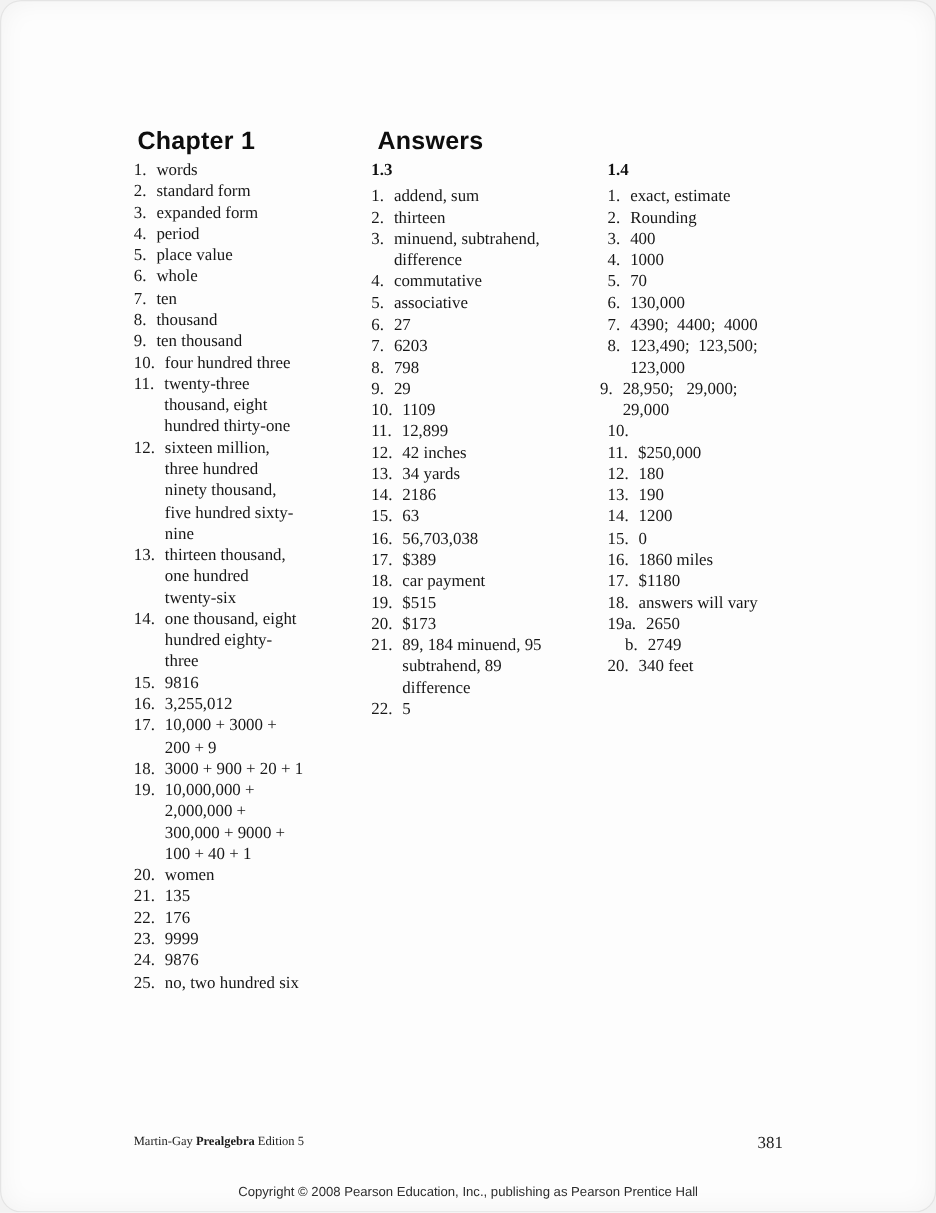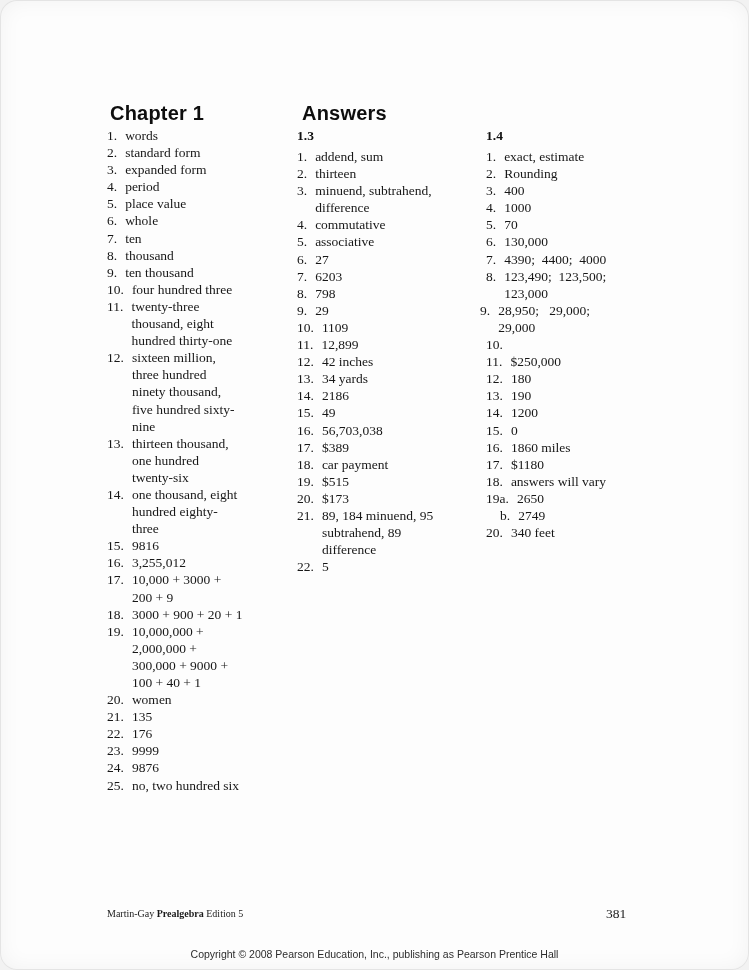--- a/index.html
+++ b/index.html
@@ -235,21 +235,21 @@
         <div class="item">
           <span class="num">13.</span>
           <span class="txt">34 yards</span>
         </div>
         <div class="item">
           <span class="num">14.</span>
           <span class="txt">2186</span>
         </div>
         <div class="item">
           <span class="num">15.</span>
-          <span class="txt">49</span>
+          <span class="txt">63</span>
         </div>
         <div class="item">
           <span class="num">16.</span>
           <span class="txt">56,703,038</span>
         </div>
         <div class="item">
           <span class="num">17.</span>
           <span class="txt">$389</span>
         </div>
         <div class="item">

